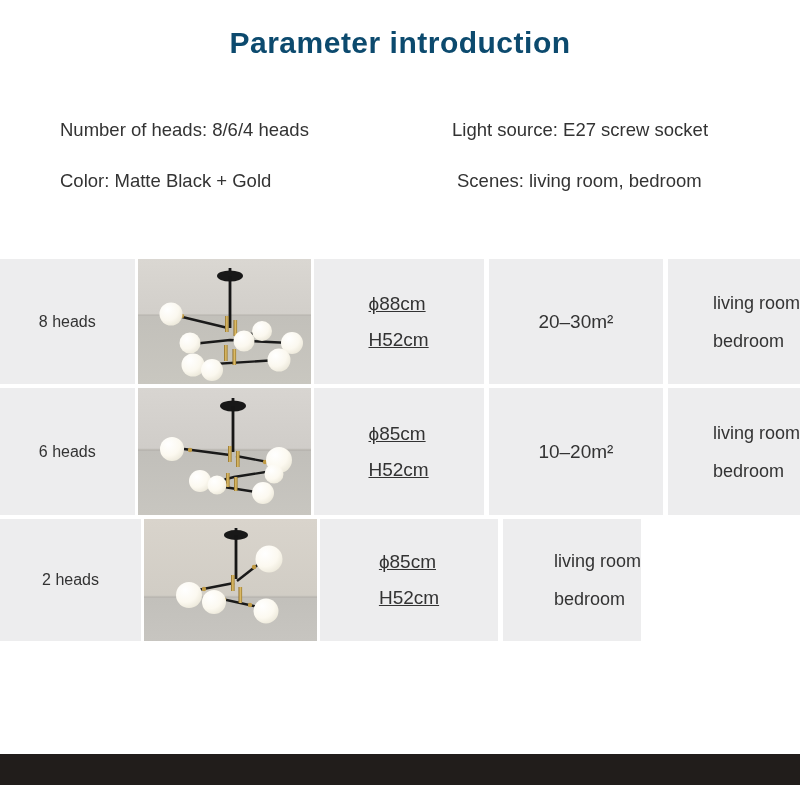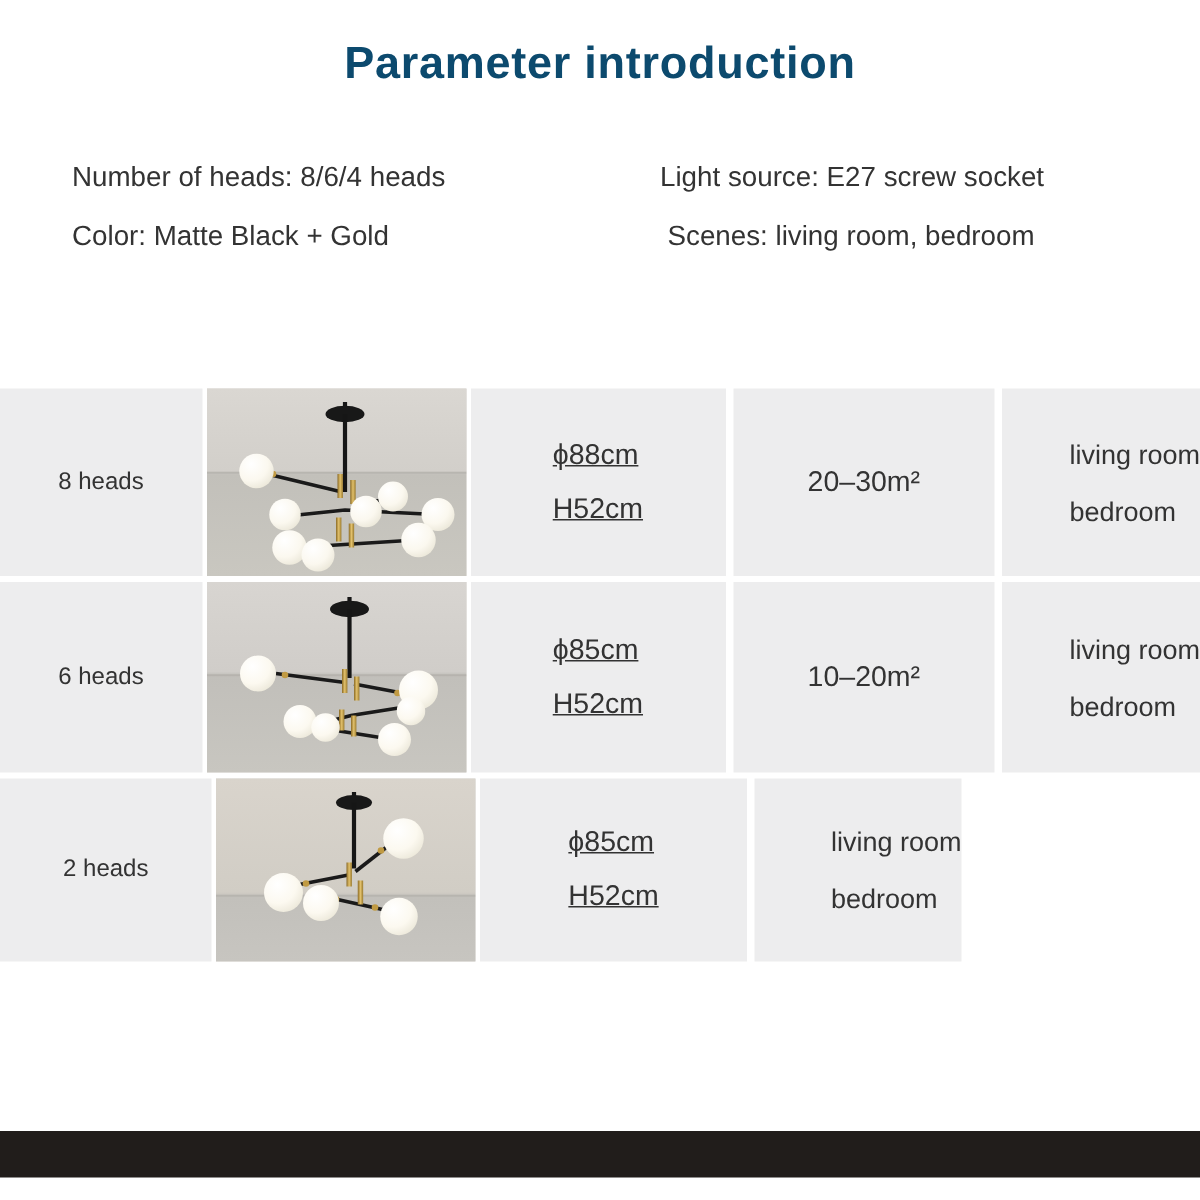--- a/index.html
+++ b/index.html
@@ -11,21 +11,21 @@
   }
   .page-title{
     position:absolute;top:26px;left:0;width:800px;margin:0;
     text-align:center;font-size:30px;font-weight:bold;color:#0c4a6e;
     letter-spacing:0.5px;
   }
   .params{position:absolute;top:98px;left:0;width:800px;font-size:18.5px;color:#333;}
   .params-col{position:absolute;top:0;}
   .params-col.left{left:48px;}
   .params-col.right{left:440px;}
-  .params-col p{margin:0;height:39px;line-height:39px;white-space:nowrap;}
+  .params-col p{margin:12px;height:39px;line-height:39px;white-space:nowrap;}
   .params-col.right p:nth-child(2){padding-left:5px;}
   .params-col.right p:nth-child(3){padding-left:10px;}
 
   .spec-table{position:absolute;top:259px;left:0;width:800px;}
   .spec-row{display:flex;margin-bottom:4px;}
   .spec-row.r1{height:125px;}
   .spec-row.r2{height:127px;}
   .spec-row.r3{height:122px;margin-bottom:0;}
   .cell{
     background:#ededee;display:flex;align-items:center;justify-content:center;

